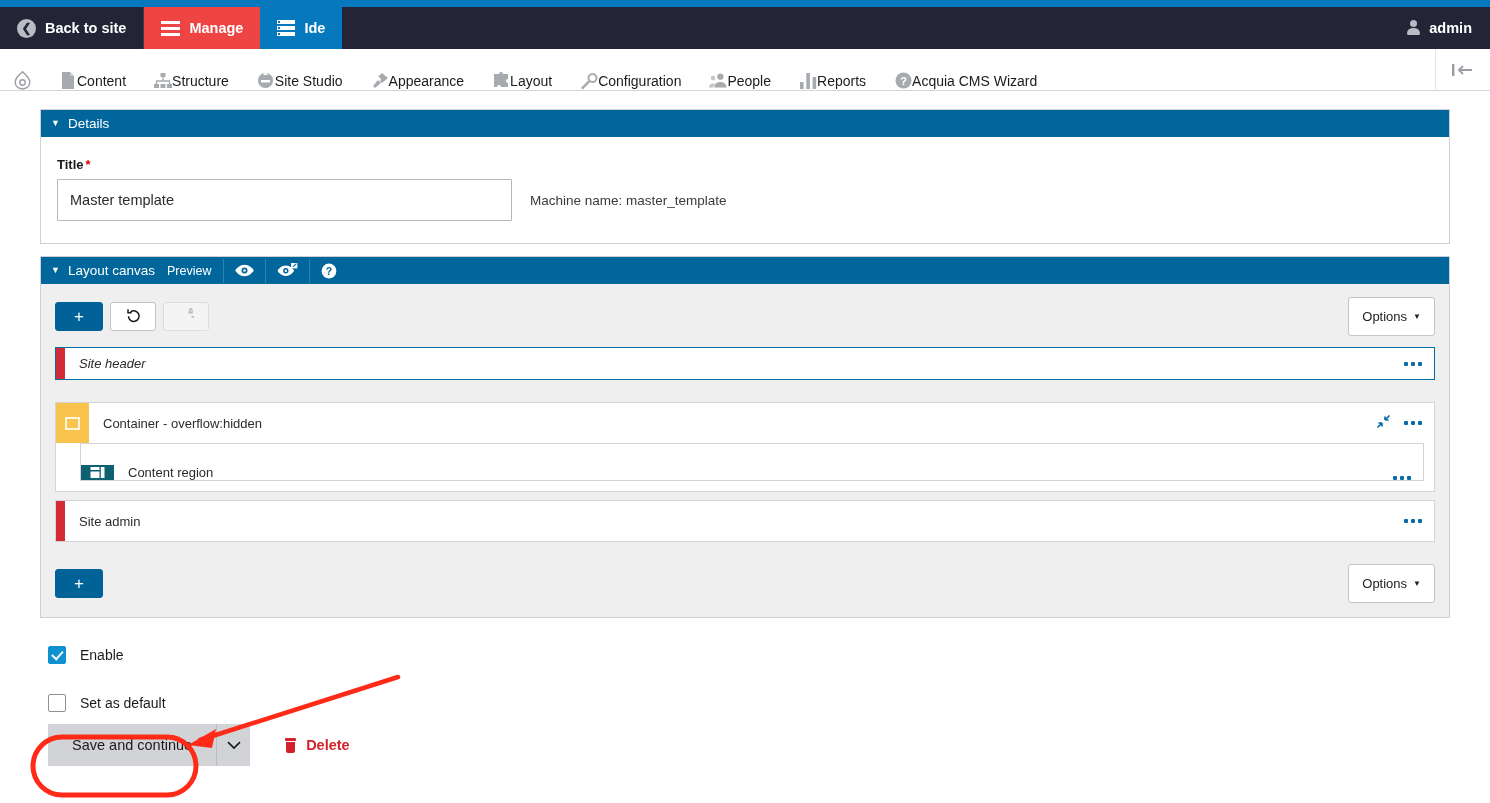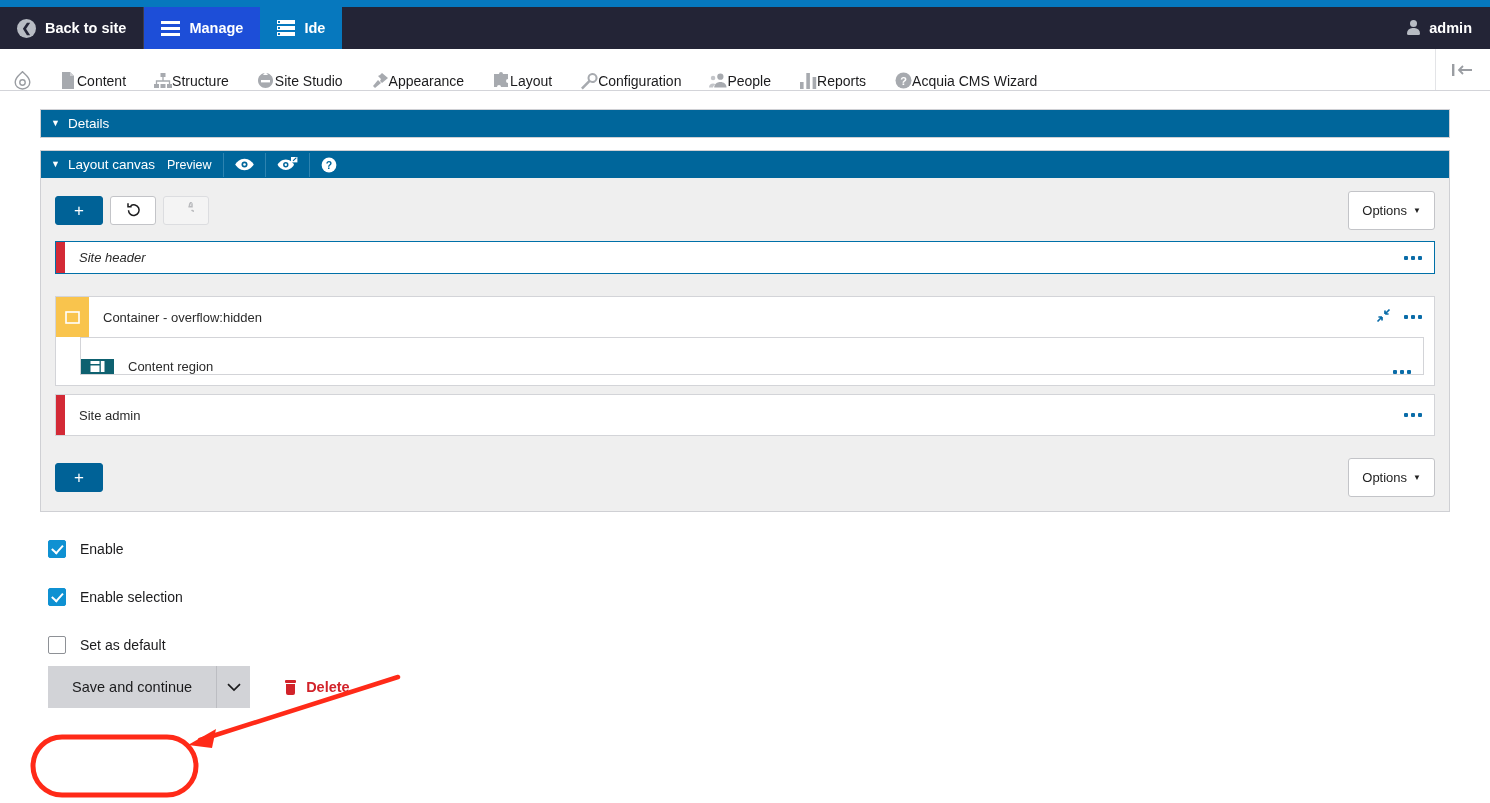--- a/index.html
+++ b/index.html
@@ -17,21 +17,21 @@
   .admin-bar {
     height: 42px; background: #232436; display: flex; align-items: stretch;
     position: relative;
   }
   .admin-tab {
     display: flex; align-items: center; gap: 9px;
     padding: 0 17px; color: #ffffff; font-size: 14.5px; font-weight: bold;
     cursor: pointer; white-space: nowrap;
   }
   .admin-tab.sep-left { border-left: 1px solid #3b3c4d; }
-  .admin-tab.shaded { background: #1d4ed8; }
+  .admin-tab.shaded { background: #ef4444; }
   .admin-tab.active { background: #0678BE; }
   .circle-back {
     width: 19px; height: 19px; border-radius: 50%; background: #b8bcc4;
     display: flex; align-items: center; justify-content: center;
     color: #232436; font-size: 12px; line-height: 1;
   }
   .hamburger { display: inline-flex; flex-direction: column; gap: 3px; width: 19px; }
   .hamburger i { display: block; height: 3px; background: #fff; border-radius: 0; }
   .ide-glyph { width: 18px; height: 16px; display: flex; flex-direction: column; justify-content: space-between; }
   .ide-glyph i { display: block; height: 4px; background: #fff; position: relative; }
@@ -347,20 +347,29 @@
       </svg>
   </div>
 </div>
 
 <div class="page">
 
   <div class="panel">
     <div class="panel-head">
       <span class="caret">▼</span>
       <span class="ph-title">Details</span>
+    </div>
+    <div class="panel-body">
+      <div class="field-label">
+        <span>Title</span><span class="req">*</span>
+      </div>
+      <div class="title-row">
+        <input class="title-input" type="text" value="Master template" style="">
+        <span class="machine-name">Machine name: master_template</span>
+      </div>
     </div>
   </div>
 
   <div class="panel">
     <div class="panel-head">
       <span class="caret">▼</span>
       <span class="ph-title">Layout canvas</span>
 
       <div class="panel-head-right">
         <div class="ph-btn text-btn">
@@ -497,24 +506,20 @@
       </div>
 
     </div>
   </div>
 
   <div class="checks">
     <div class="check-row">
       <span class="cb on"></span>
       <span class="check-label">Enable</span>
     </div>
-    <div class="check-row">
-      <span class="cb on"></span>
-      <span class="check-label">Enable selection</span>
-    </div>
     <div class="check-row" style="margin-bottom:0;">
       <span class="cb"></span>
       <span class="check-label">Set as default</span>
     </div>
   </div>
 
   <div class="actions">
     <div class="save-split">
       <button class="btn-save">Save and continue</button>
       <button class="btn-save-caret">

